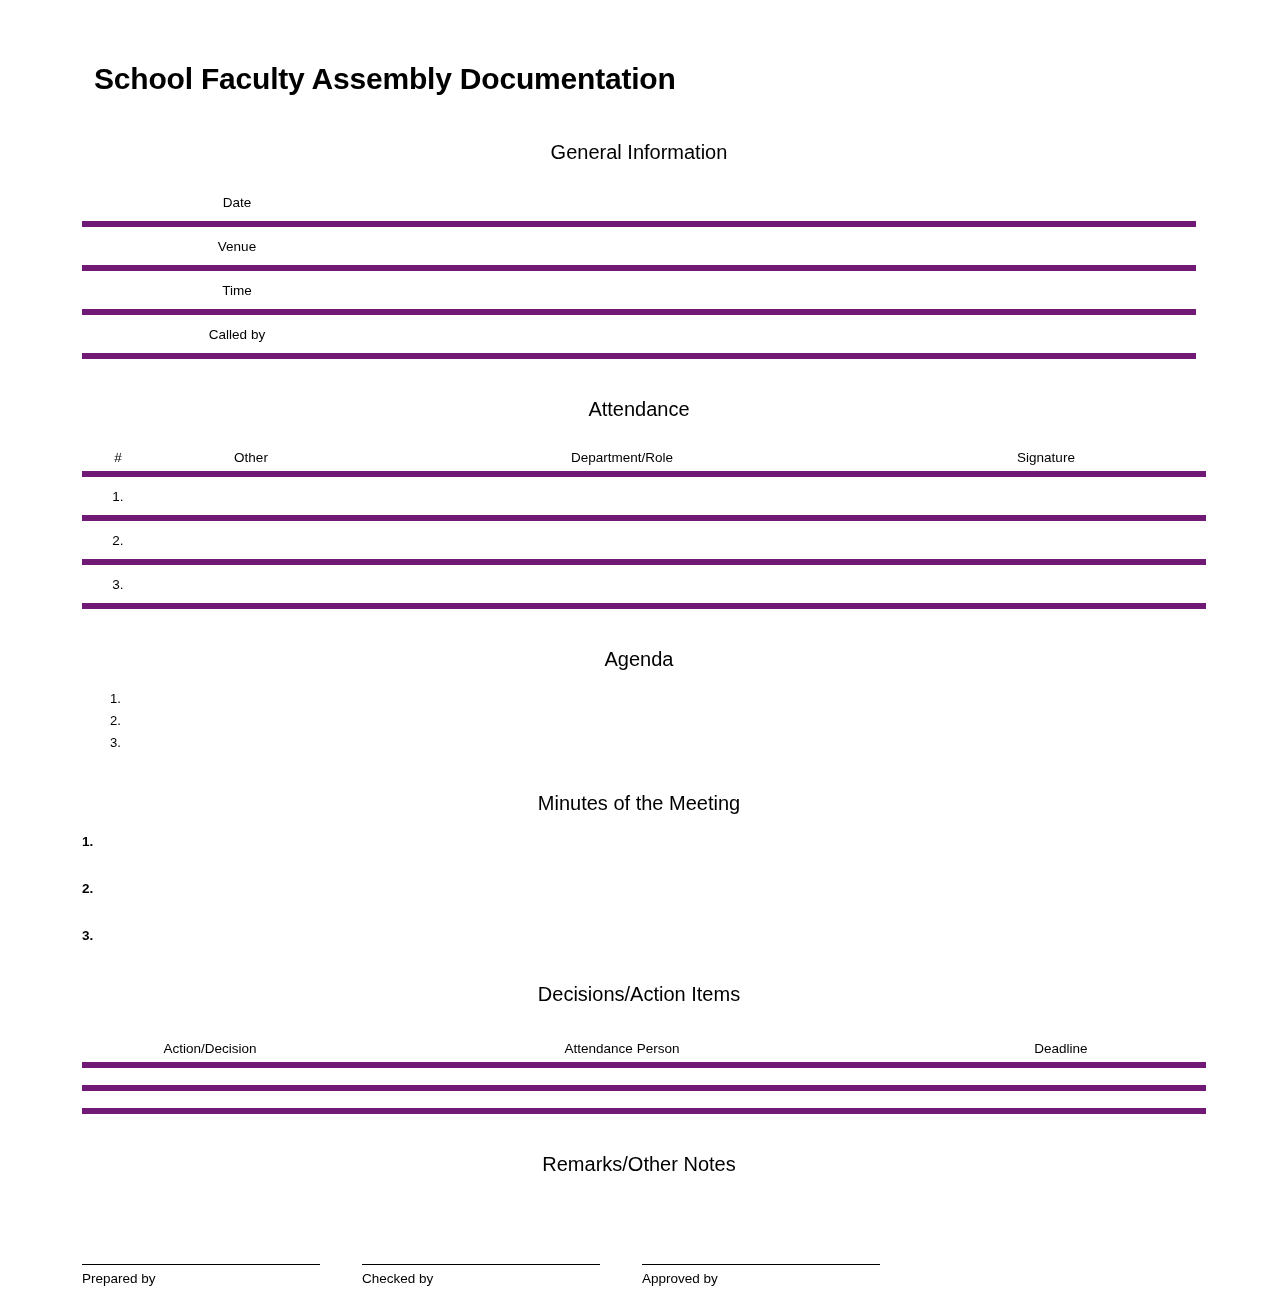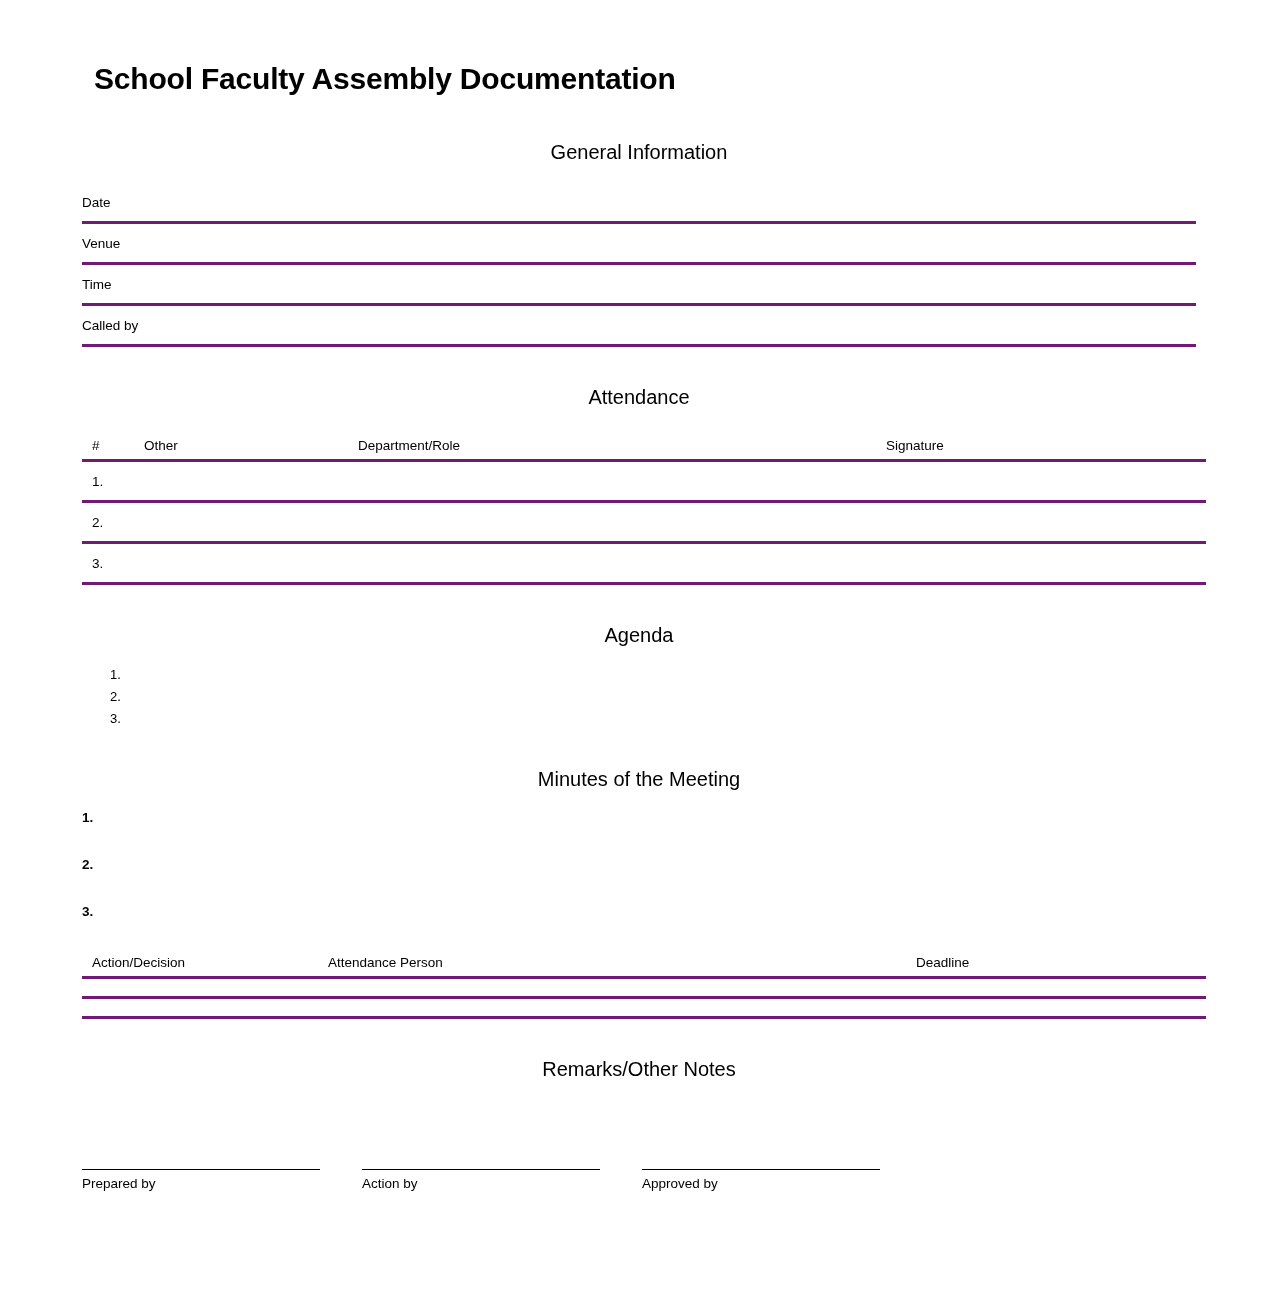--- a/index.html
+++ b/index.html
@@ -45,23 +45,23 @@
 
   
   table.doc-table {
     width: 1114px;
     border-collapse: collapse;
     table-layout: fixed;
     font-size: 13px;
   }
   table.doc-table td,
   table.doc-table th {
-    border-bottom: 3px solid #701a75;
-    padding: 0;
-    text-align: left;
+    border-bottom: 6px solid #701a75;
+    padding: 0;
+    text-align: center;
     vertical-align: middle;
     font-weight: normal;
   }
 
   
   .ginfo-table { margin-top: 19px; }
   .ginfo-table td {
     height: 38px;
     font-weight: bold;
     font-size: 13.5px;
@@ -215,20 +215,21 @@
   </ol>
 
   <h2 class="section-heading sec-gap">Minutes of the Meeting</h2>
 
   <ol class="minutes-list">
     <li>1.</li>
     <li>2.</li>
     <li>3.</li>
   </ol>
 
+  <h2 class="section-heading sec-gap">Decisions/Action Items</h2>
 
   <table class="doc-table dec-table">
     <thead>
       <tr>
         <th class="col-action">Action/Decision</th>
         <th class="col-person">Attendance Person</th>
         <th class="col-dead">Deadline</th>
       </tr>
     </thead>
     <tbody>
@@ -249,21 +250,21 @@
 
   <div class="remarks-space"></div>
 
   <div class="sig-row">
     <div class="sig-col">
       <div class="sig-line"></div>
       <div class="sig-label">Prepared by</div>
     </div>
     <div class="sig-col">
       <div class="sig-line"></div>
-      <div class="sig-label">Action by</div>
+      <div class="sig-label">Checked by</div>
     </div>
     <div class="sig-col">
       <div class="sig-line"></div>
       <div class="sig-label">Approved by</div>
     </div>
   </div>
 
 </div>
 
 </body></html>

